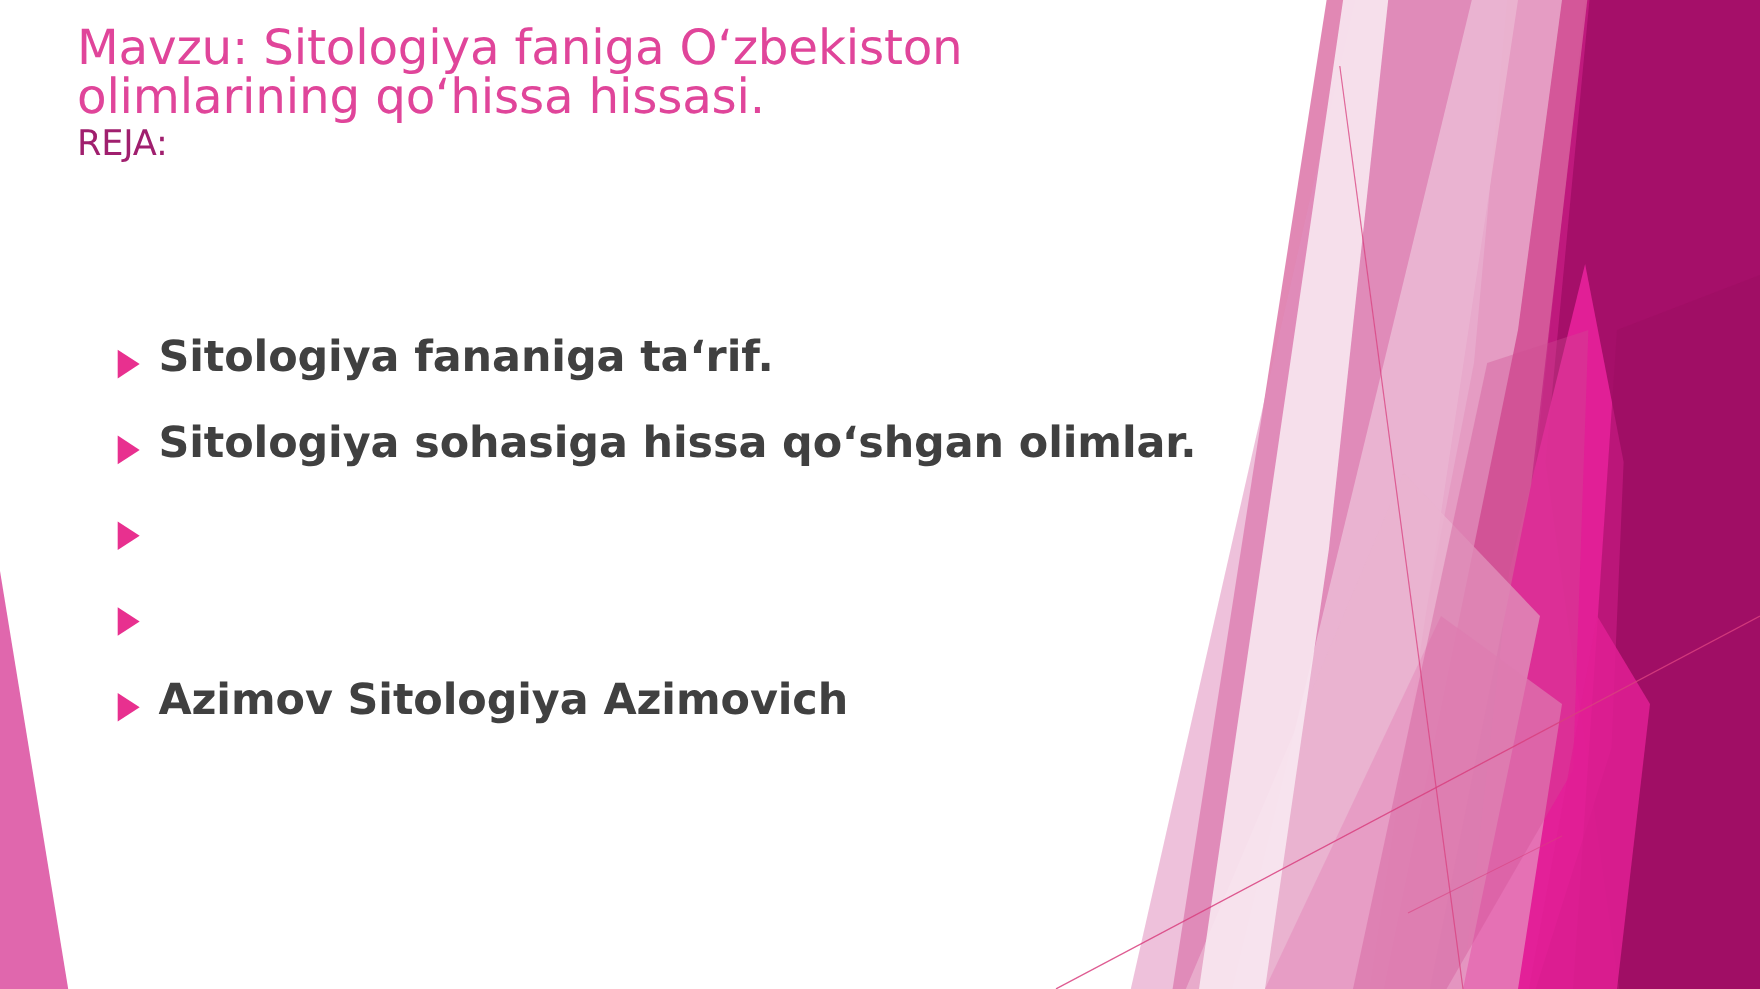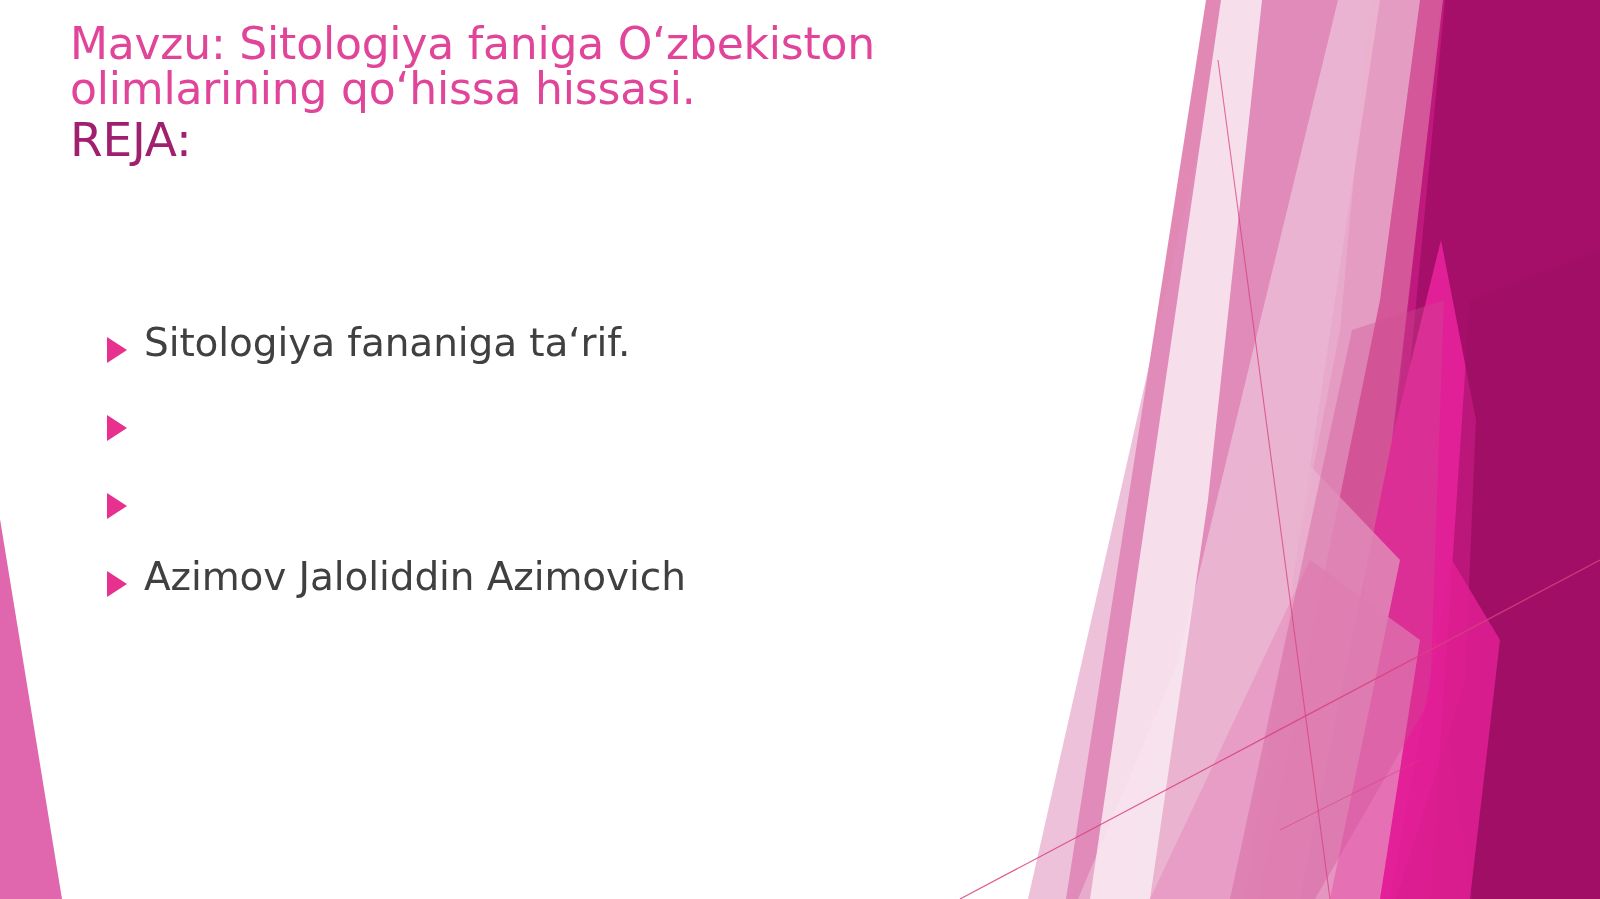--- a/index.html
+++ b/index.html
@@ -43,34 +43,35 @@
     font-family:"DejaVu Sans", sans-serif;
     font-size:44px;
     line-height:1.02;
     font-weight:400;
     color:#e0459a;
     letter-spacing:-0.2px;
     white-space:nowrap;
   }
   .title-line.sub {
     color:#a01f6e;
-    font-size:47px;
+    font-size:32px;
     line-height:1.18;
   }
 
   .bullets {
     position:absolute;
     left:104px;
     top:286px;
     width:1110px;
   }
   .bullet-row {
     display:flex;
-    align-items:flex-end;
+    align-items:center;
     height:78px;
+    font-weight:bold;
   }
   .bullet-marker {
     flex:0 0 auto;
     width:26px;
     height:30px;
     margin-top:9px;
     margin-right:14px;
     position:relative;
   }
   .bullet-marker::before {
@@ -138,29 +139,33 @@
       <div class="title-line sub">REJA:</div>
     </div>
 
     <div class="bullets">
 
       <div class="bullet-row">
         <span class="bullet-marker"></span>
         <span class="bullet-text">Sitologiya fananiga ta‘rif.</span>
       </div>
 
+      <div class="bullet-row">
+        <span class="bullet-marker"></span>
+        <span class="bullet-text">Sitologiya sohasiga hissa qo‘shgan olimlar.</span>
+      </div>
 
       <div class="bullet-row">
         <span class="bullet-marker"></span>
       </div>
 
       <div class="bullet-row">
         <span class="bullet-marker"></span>
       </div>
 
       <div class="bullet-row">
         <span class="bullet-marker"></span>
-        <span class="bullet-text">Azimov Jaloliddin Azimovich</span>
+        <span class="bullet-text">Azimov Sitologiya Azimovich</span>
       </div>
 
     </div>
   </div>
 </div>
 
 </body></html>

